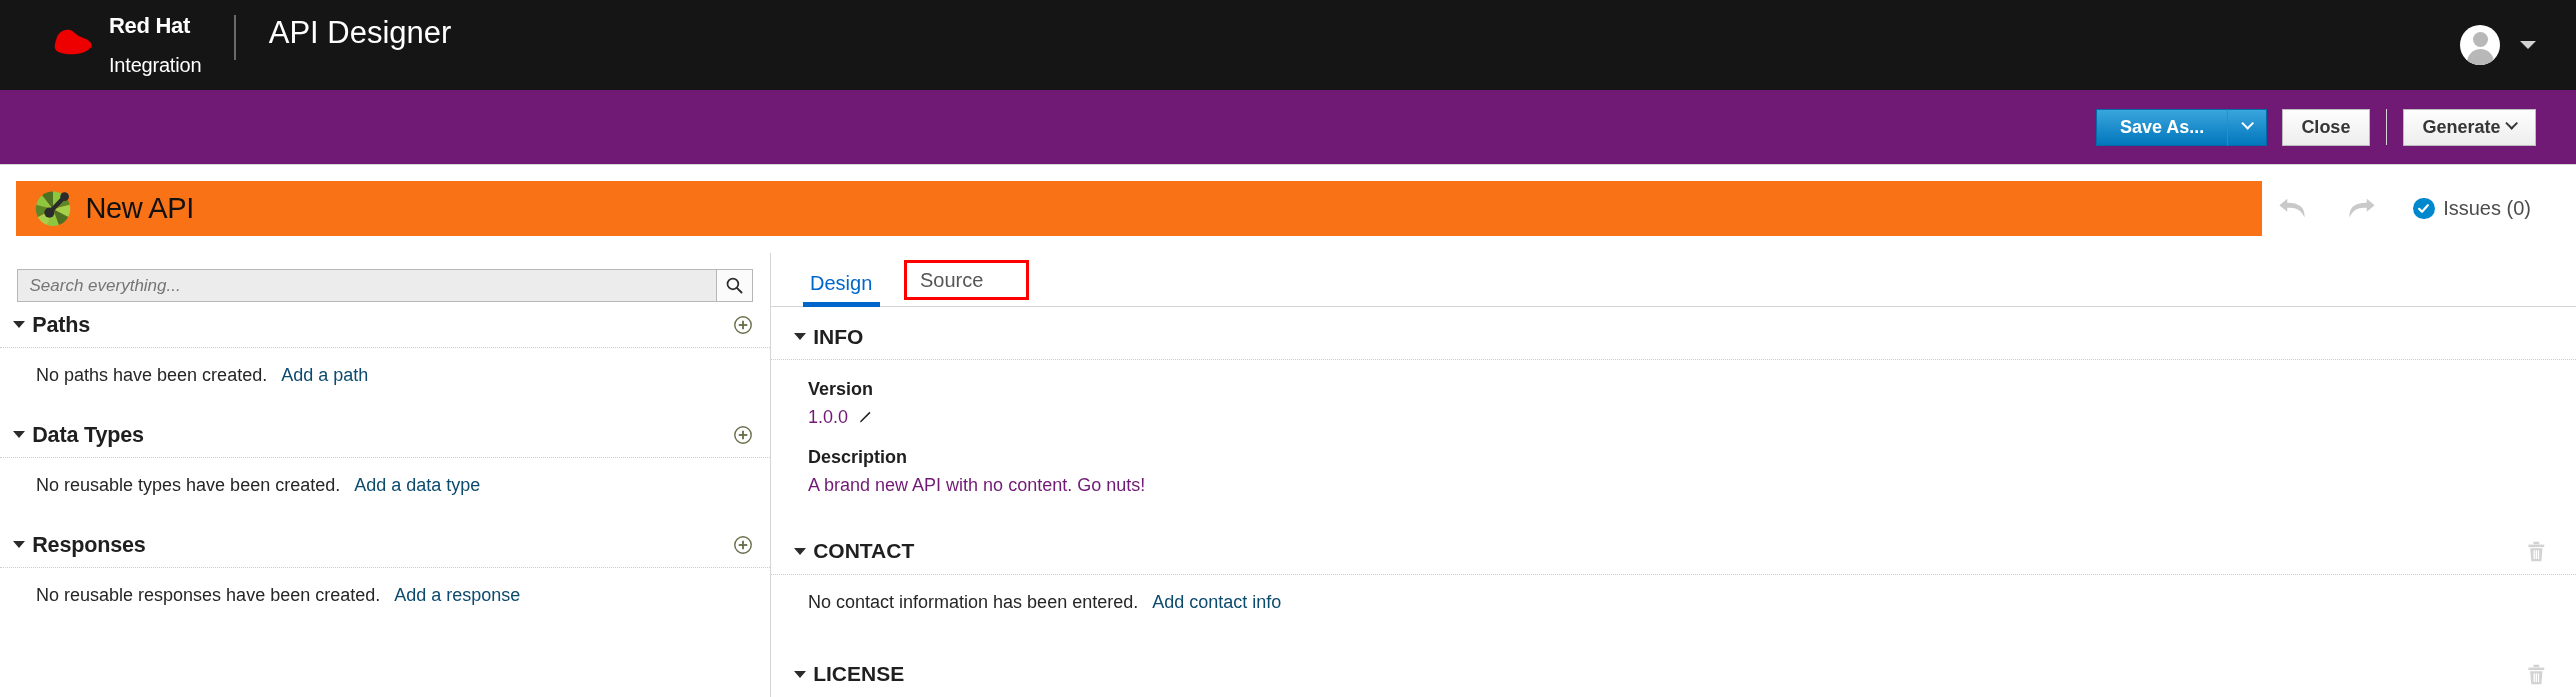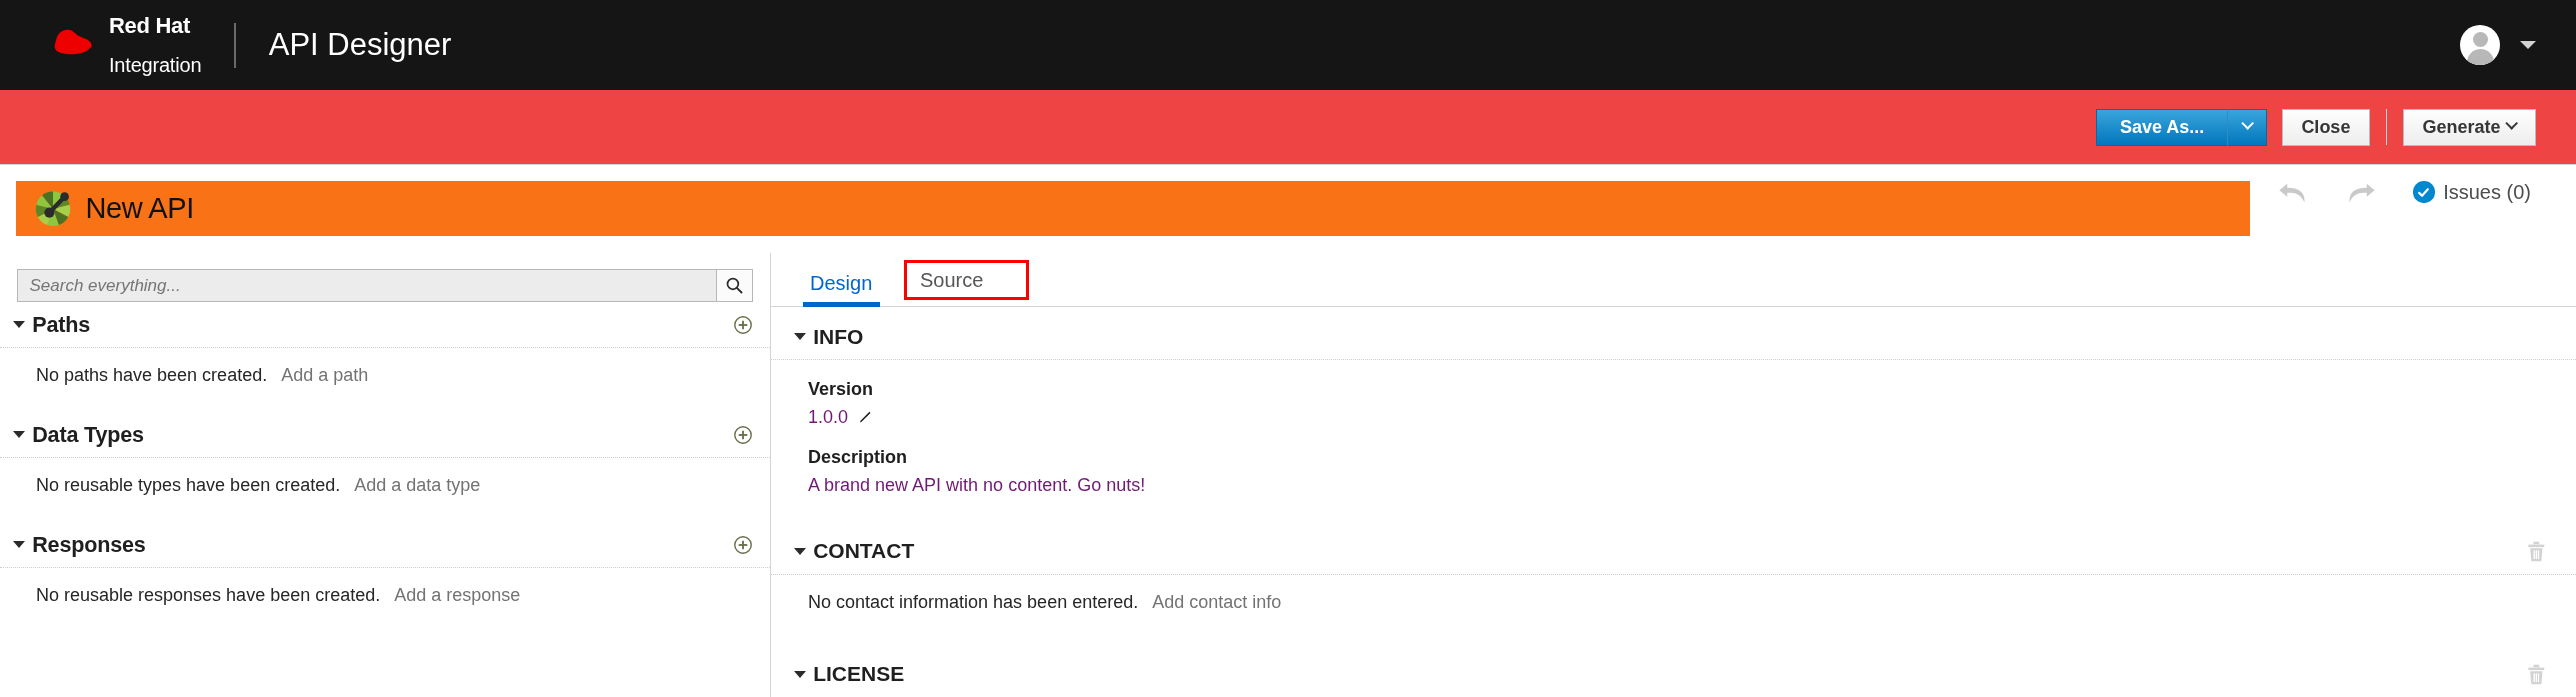--- a/index.html
+++ b/index.html
@@ -15,21 +15,21 @@
 
   
   .masthead {
     height: 90px;
     background: #151515;
     display: flex;
     align-items: center;
     padding: 0 40px 0 46px;
     position: relative;
   }
-  .brand-block { display: flex; align-items: center; }
+  .brand-block { display: flex; }
   .rh-logo { display: flex; align-items: center; gap: 10px; }
   .rh-hat { width: 53px; height: 37px; flex: 0 0 auto; }
   .rh-words { display: flex; flex-direction: column; line-height: 1.0; }
   .rh-line1 { color: #ffffff; font-size: 22px; font-weight: bold; letter-spacing: -0.3px; }
   .rh-line2 { color: #ffffff; font-size: 20px; font-weight: 300; letter-spacing: -0.2px; margin-top: 18px; }
   .masthead-sep {
     width: 1.4px; height: 45px; background: #6a6a6a;
     margin: 0 33px;
   }
   .app-title { color: #ffffff; font-size: 31px; font-weight: 300; letter-spacing: 0px; }
@@ -49,21 +49,21 @@
     position: absolute; width: 27px; height: 18.7px;
     border-radius: 13.7px 13.7px 0 0; background: #b8b8b8; left: 6.5px; top: 24.4px;
   }
   .caret-down-white {
     width: 0; height: 0; border-left: 8px solid transparent;
     border-right: 8px solid transparent; border-top: 8px solid #d2d2d2;
   }
 
   
   .toolbar {
-    height: 75px; background: #ef4444;
+    height: 75px; background: #701a75;
     display: flex; align-items: center; justify-content: flex-end;
     padding: 0 40px; border-bottom: 0.7px solid #d5d5d5;
   }
   .btn {
     height: 37px; font-size: 18px; font-family: "Liberation Sans", sans-serif;
     border: 0.7px solid #bbbbbb; background: linear-gradient(to bottom,#fefefe 0%,#ededed 100%);
     color: #363636; font-weight: bold; padding: 0 18.7px; cursor: pointer;
     display: flex; align-items: center; justify-content: center; gap: 6.5px;
     white-space: nowrap;
   }
@@ -89,22 +89,22 @@
   
   .apibar {
     height: 56px; background: #f97316; margin: 16px;
     display: flex; align-items: center; padding-left: 16px;
     border-bottom: 0.7px solid #ffffff;
   }
   .api-icon { width: 42px; height: 42px; flex: 0 0 auto; margin-right: 11.5px; }
   .api-name { font-size: 29px; font-weight: 400; color: #111111; letter-spacing: -0.4px; }
   .apibar-spacer { flex: 1; }
   .apibar-actions {
-    background: #ffffff; height: 56px; display: flex; align-items: flex-start;
-    padding: 0 29px 0 26px; gap: 36px; border-left: 0.7px solid #ffffff;
+    background: #ffffff; height: 56px; display: flex; align-items: center;
+    padding: 0 29px 0 14px; gap: 36px; border-left: 0.7px solid #ffffff;
   }
   .icon-btn { background: none; border: none; cursor: pointer; display:flex; align-items:center; }
   .issues-pill { display: flex; align-items: center; gap: 8.6px; cursor: pointer; }
   .issues-check {
     width: 21.6px; height: 21.6px; border-radius: 50%; background: #0088ce;
     display: flex; align-items: center; justify-content: center;
   }
   .issues-text { font-size: 20px; color: #4d4d4d; }
 
   
@@ -134,21 +134,21 @@
     width: 0; height: 0; border-left: 6.5px solid transparent;
     border-right: 6.5px solid transparent; border-top: 7.2px solid #2b2b2b;
     margin-right: 7.2px; flex: 0 0 auto;
   }
   .sec-title { font-size: 21.6px; font-weight: bold; color: #1f1f1f; letter-spacing: -0.2px; }
   .sec-spacer { flex: 1; }
   .plus-circle { cursor: pointer; display: flex; }
   .section-body {
     padding: 17px 17px 26px 36px; font-size: 18px; color: #262626;
   }
-  .link { color: #737373; cursor: pointer; }
+  .link { color: #0c4a6e; cursor: pointer; }
 
   
   .main { flex: 1; background: #ffffff; display: flex; flex-direction: column; }
   .tabs {
     display: flex; align-items: flex-end; height: 54px;
     border-bottom: 0.7px solid #d5d5d5; padding-left: 23px;
   }
   .tab {
     font-size: 20px; color: #565656; padding: 0 16px 11.5px 16px;
     cursor: pointer; position: relative; background: none; border: none;

